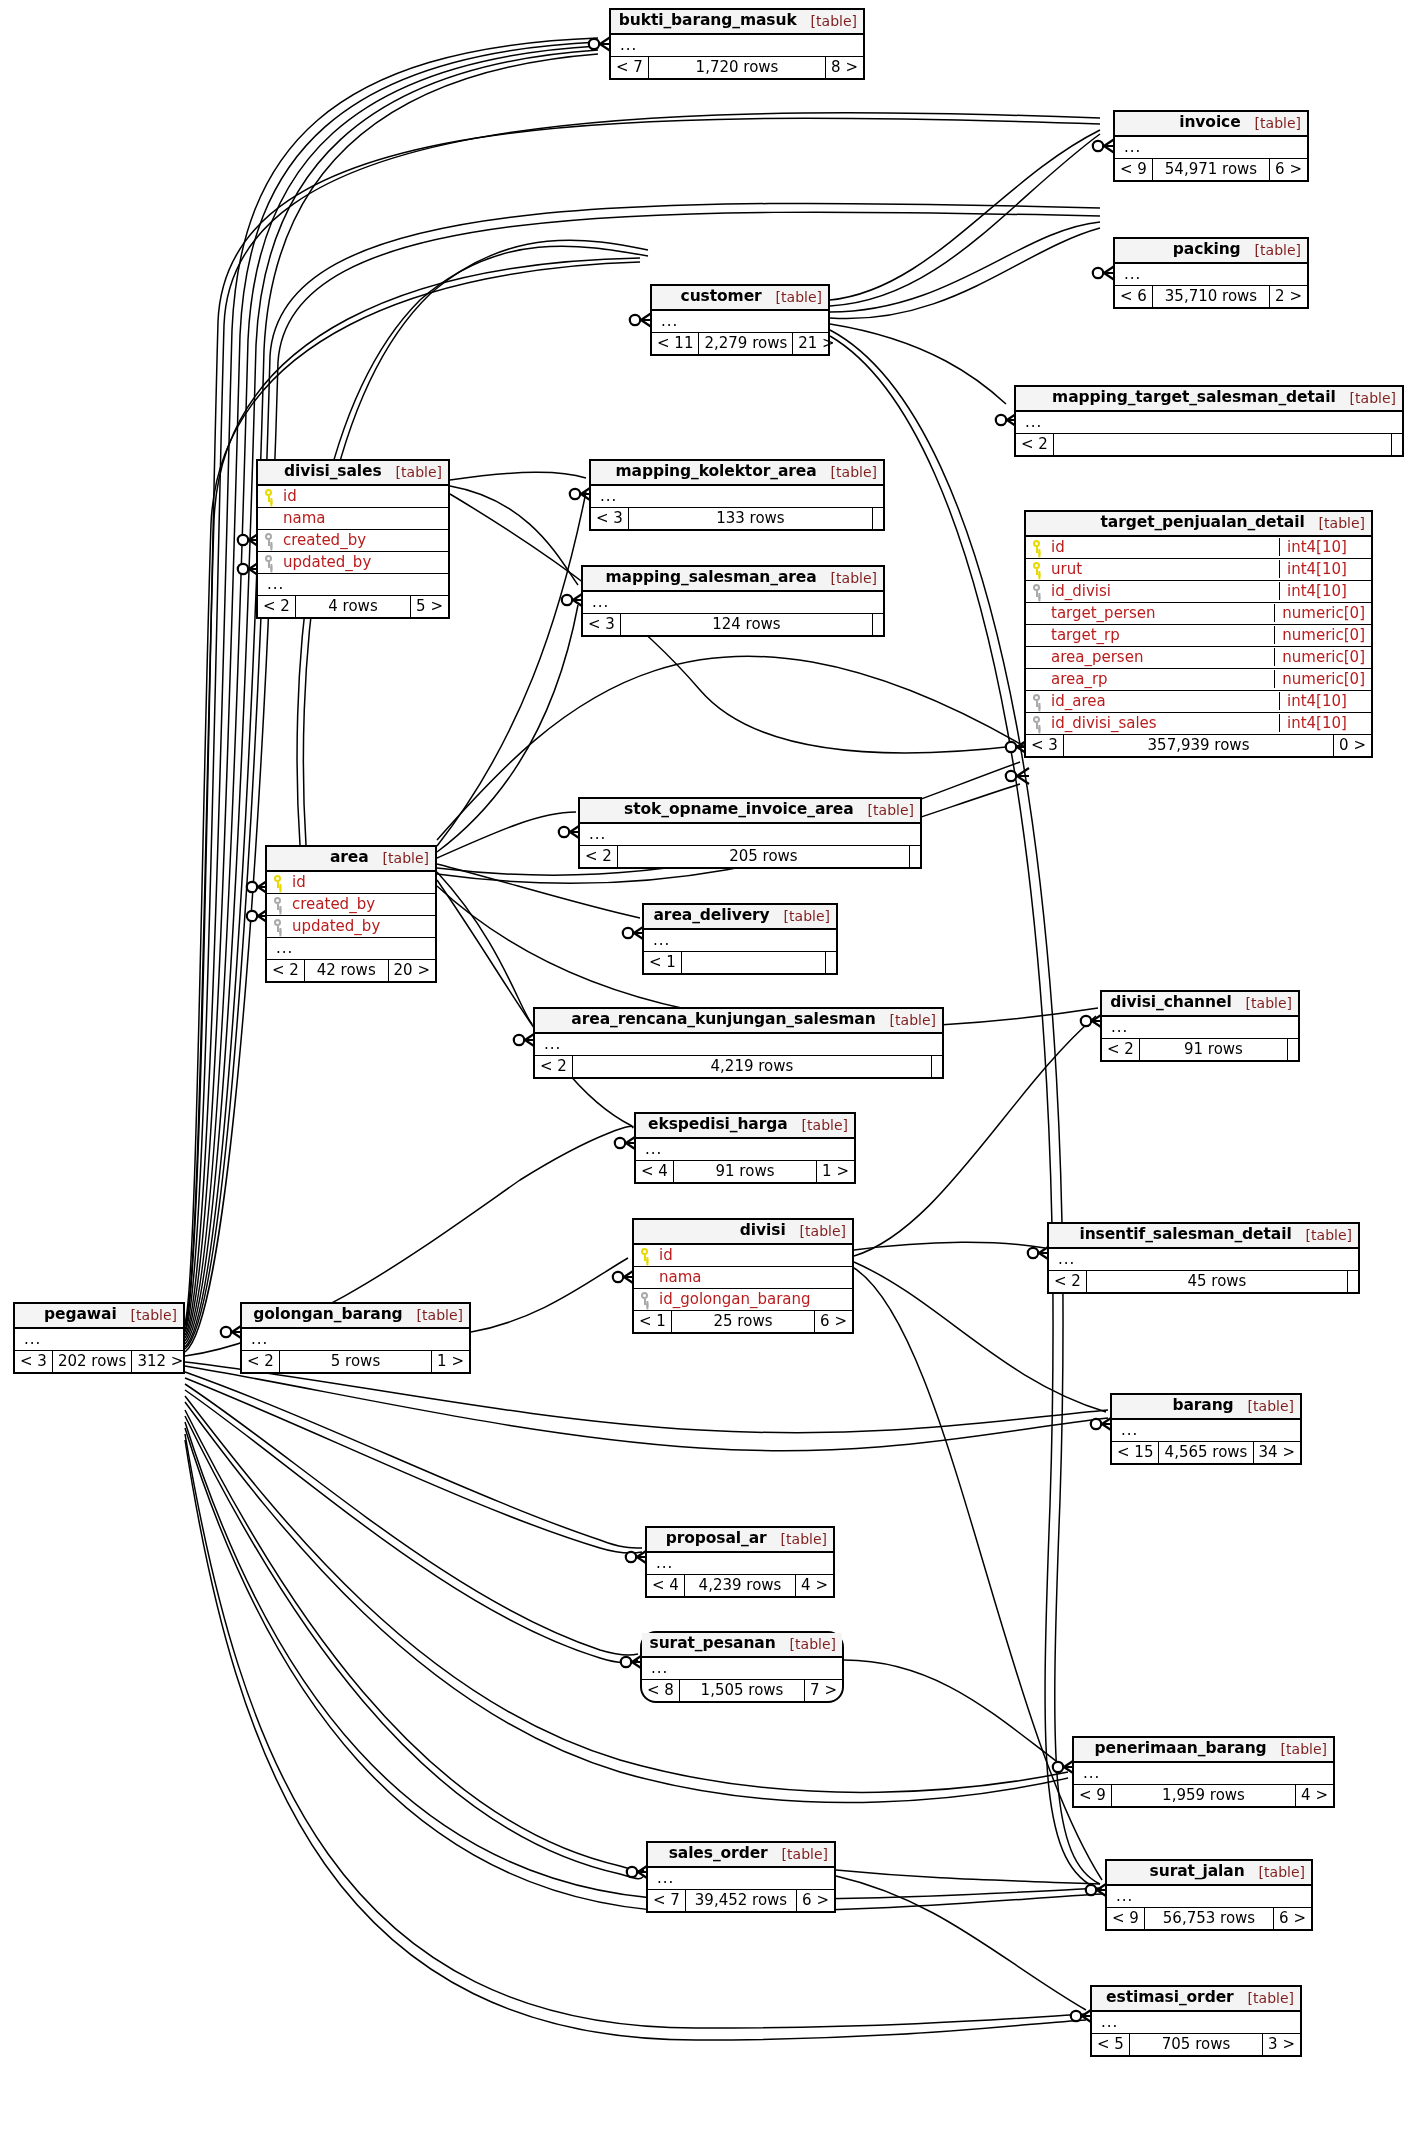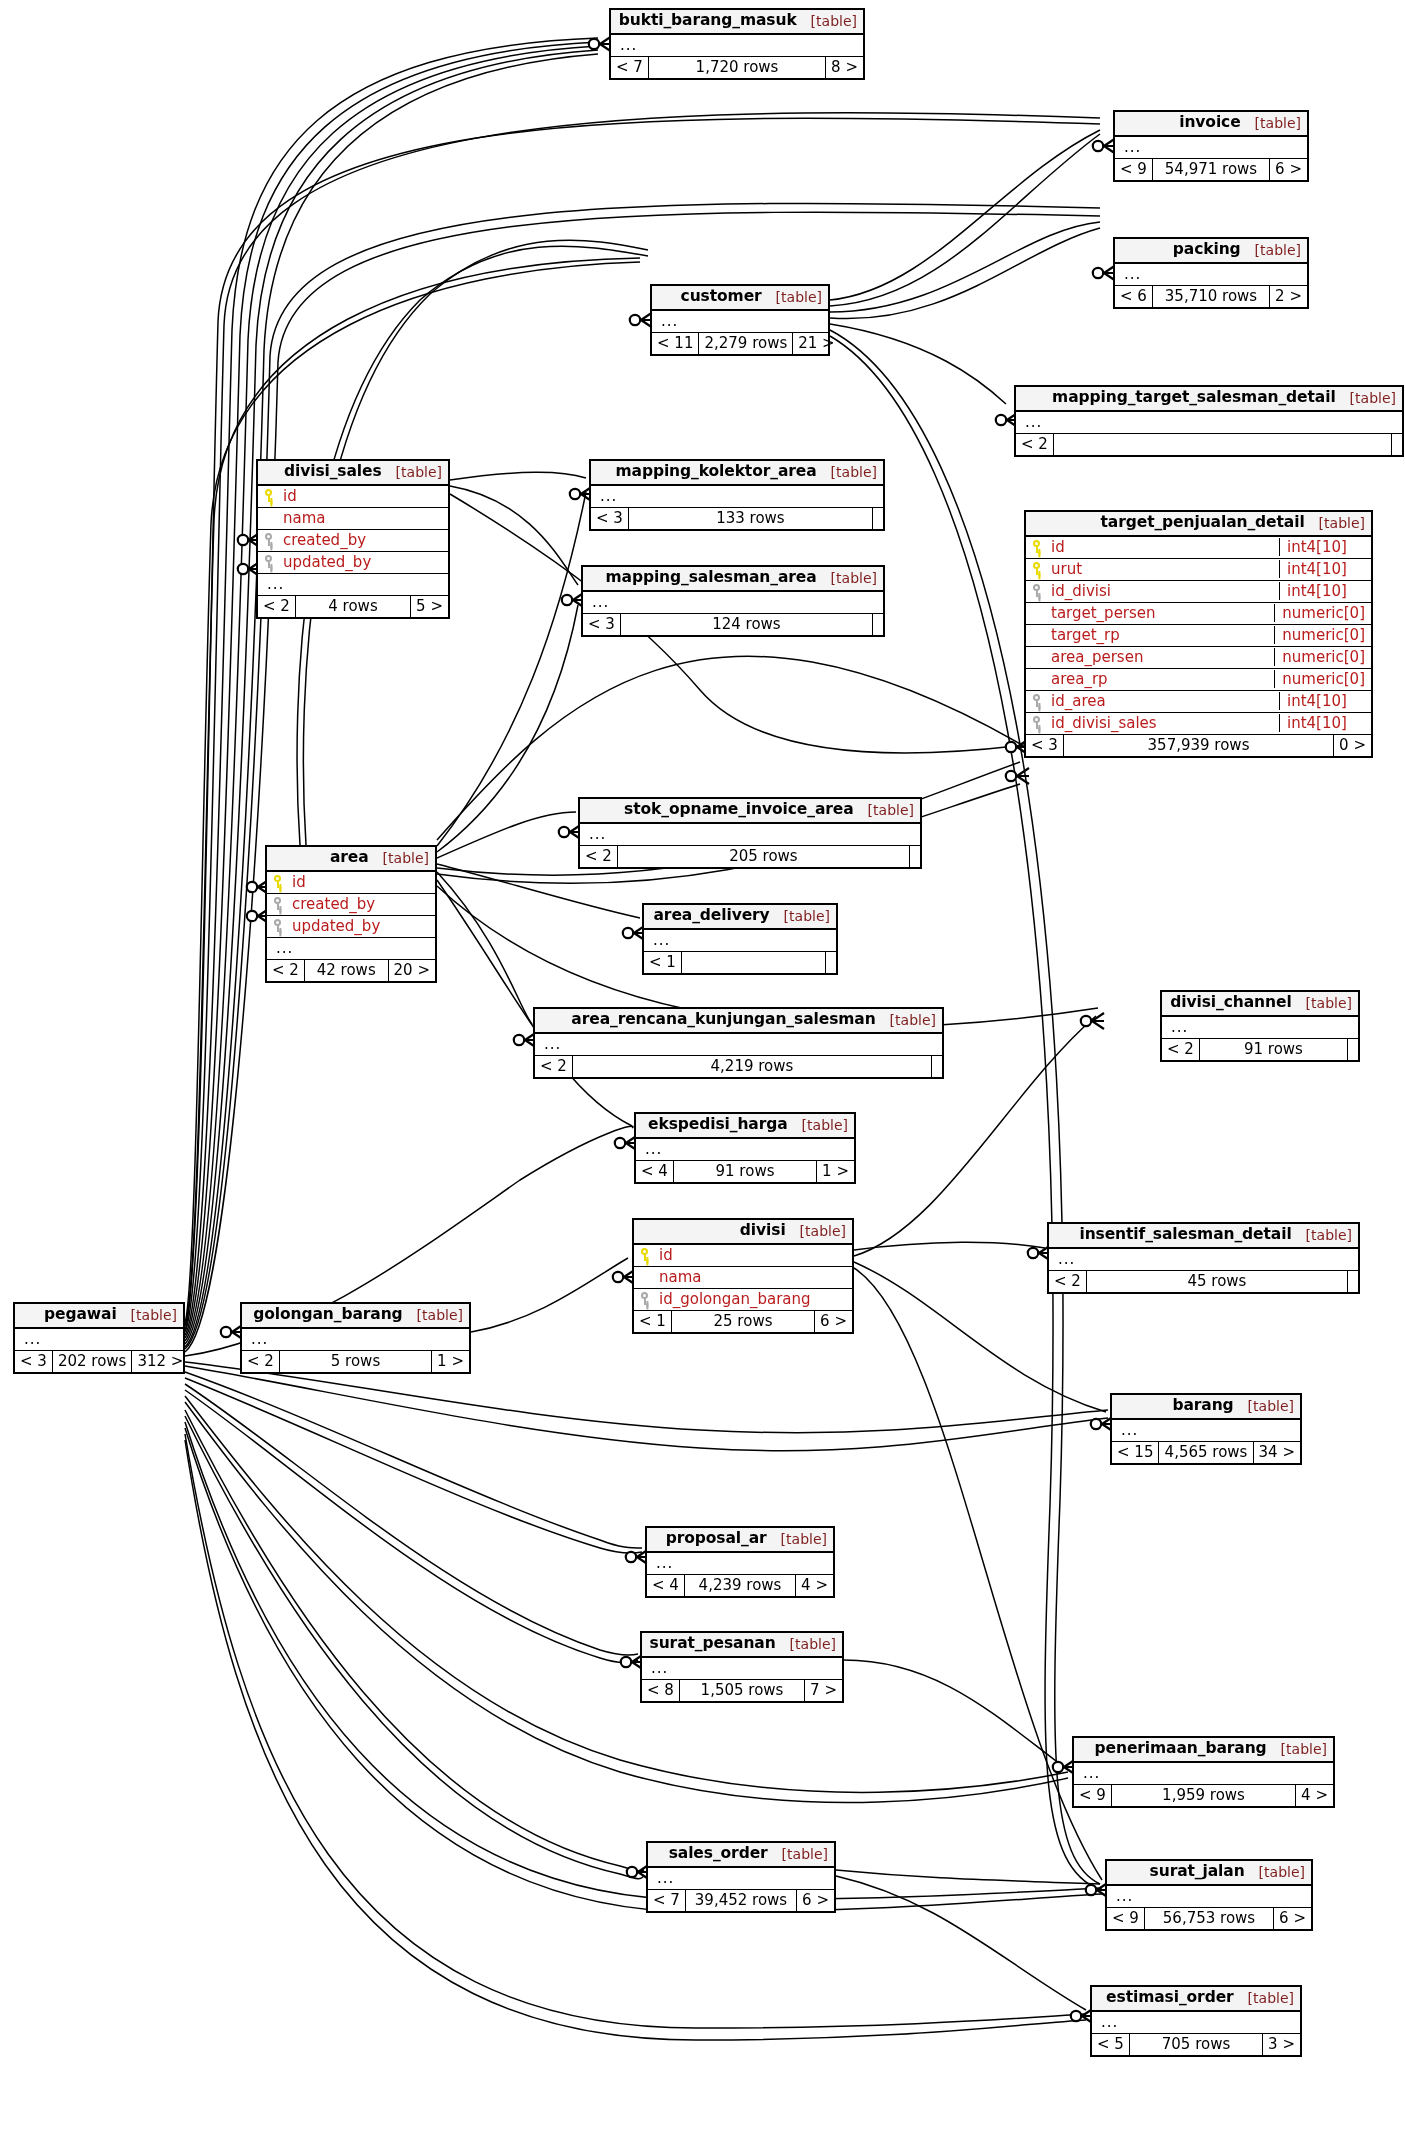--- a/index.html
+++ b/index.html
@@ -441,21 +441,21 @@
         </div>
         <div class="col ellipsis">
           <span class="cname">...</span>
         </div>
         <div class="tfoot">
           <div class="f-in">&lt; 2</div>
           <div class="f-rows">4,219 rows</div>
           <div class="f-out"></div>
         </div>
       </div>
-      <div class="tbl" style="left: 1160px; top: 990px; width: 200px;">
+      <div class="tbl" style="left: 1100px; top: 990px; width: 200px;">
         <div class="thead">
           <span class="tname">divisi_channel</span>
           <span class="ttag">[table]</span>
         </div>
         <div class="col ellipsis">
           <span class="cname">...</span>
         </div>
         <div class="tfoot">
           <div class="f-in">&lt; 2</div>
           <div class="f-rows">91 rows</div>
@@ -562,21 +562,21 @@
         </div>
         <div class="col ellipsis">
           <span class="cname">...</span>
         </div>
         <div class="tfoot">
           <div class="f-in">&lt; 4</div>
           <div class="f-rows">4,239 rows</div>
           <div class="f-out">4 &gt;</div>
         </div>
       </div>
-      <div class="tbl" style="left: 640px; top: 1631px; width: 204px;">
+      <div class="tbl" style="left: 640px; top: 1631px; width: 204px; border-radius: 16px;">
         <div class="thead">
           <span class="tname">surat_pesanan</span>
           <span class="ttag">[table]</span>
         </div>
         <div class="col ellipsis">
           <span class="cname">...</span>
         </div>
         <div class="tfoot">
           <div class="f-in">&lt; 8</div>
           <div class="f-rows">1,505 rows</div>

